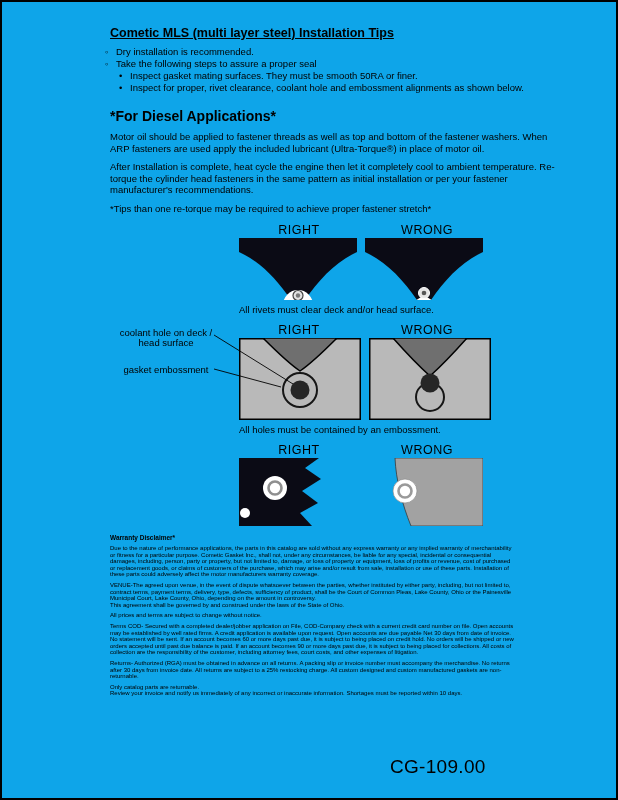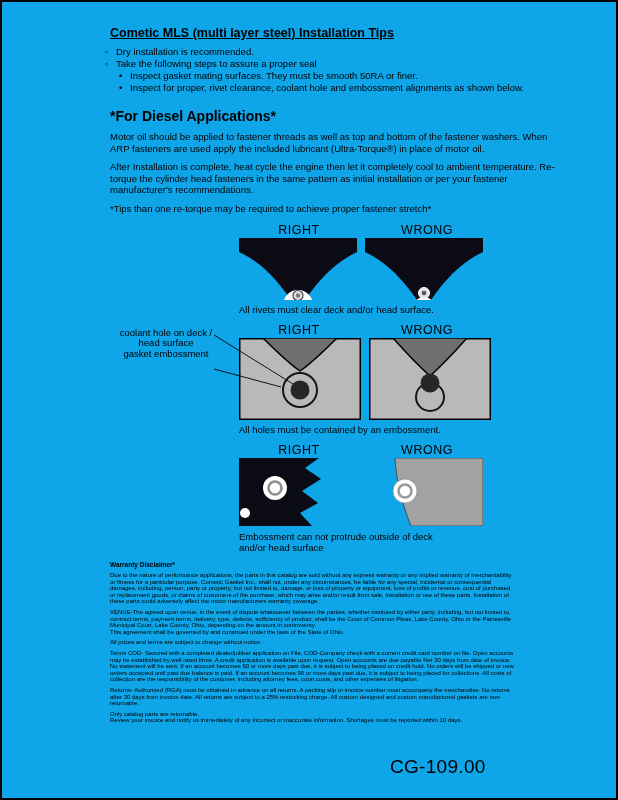--- a/index.html
+++ b/index.html
@@ -15,21 +15,21 @@
   .para.gap{}
   .diagrams{margin:9px 0 0 237px;width:262px}
   .dblock{margin-bottom:8px;position:relative}
   .dlabels{display:flex;gap:8px;font-size:12.5px;letter-spacing:.5px;line-height:14px;margin-bottom:1px}
   .dlabels .dl{width:120px;text-align:center}
   .dpanels{display:flex;gap:8px}
   .dcaption{margin-top:4px;font-size:9.5px;line-height:11px}
   .dcaption.two{width:215px;margin-top:5px}
   .sidelabel{position:absolute;width:96px;left:-121px;text-align:center;font-size:9.5px;line-height:10px}
   .lbl-coolant{top:5px}
-  .lbl-emboss{top:26px}
+  .lbl-emboss{top:42px}
   .pointerlines{position:absolute;left:-130px;top:0;width:240px;height:112px;pointer-events:none}
   .warranty{margin:8px 0 0 108px;width:405px}
   .wheading{font-size:6.5px;font-weight:bold;margin:0 0 4px}
   .warranty p{font-size:6px;line-height:6.6px;margin:0 0 4px}
   .warranty p.tight{margin-bottom:0}
   .footer{position:absolute;left:388px;top:754px;font-size:19px;letter-spacing:.3px}
 </style>
 </head>
 <body>
 
@@ -120,21 +120,20 @@
           <circle cx="36" cy="30" r="12" fill="#ffffff"></circle>
           <circle cx="36" cy="30" r="6.5" fill="none" stroke="#8f8f8f" stroke-width="2.6"></circle>
           <circle cx="6" cy="55" r="5" fill="#ffffff"></circle>
         </svg>
         <svg width="118" height="68" viewBox="0 0 118 68">
           <path d="M30,0 H118 V68 H46 C37,46 31,22 30,0 Z" fill="#a2a2a2" stroke="#3a3a3a" stroke-width="0.8"></path>
           <circle cx="40" cy="33" r="12" fill="#ffffff" stroke="#8a8a8a" stroke-width="0.7"></circle>
           <circle cx="40" cy="33" r="6.5" fill="none" stroke="#9a9a9a" stroke-width="2.6"></circle>
         </svg>
       </div>
-      <div class="dcaption two">Embossment can not protrude outside of deck and/or head surface</div>
     </div>
   </div>
 
   <div class="warranty">
     <div class="wheading">Warranty Disclaimer*</div>
     <p>Due to the nature of performance applications, the parts in this catalog are sold without any express warranty or any implied warranty of merchantability or fitness for a particular purpose. Cometic Gasket Inc., shall not, under any circumstances, be liable for any special, incidental or consequential damages, including, person, party or property, but not limited to, damage, or loss of property or equipment, loss of profits or revenue, cost of purchased or replacement goods, or claims of customers of the purchase, which may arise and/or result from sale, installation or use of these parts. Installation of these parts could adversely affect the motor manufacturers warranty coverage.</p>
     <p class="tight">VENUE-The agreed upon venue, in the event of dispute whatsoever between the parties, whether instituted by either party, including, but not limited to, contract terms, payment terms, delivery, type, defects, sufficiency of product, shall be the Court of Common Pleas, Lake County, Ohio or the Painesville Municipal Court, Lake County, Ohio, depending on the amount in controversy.</p>
     <p>This agreement shall be governed by and construed under the laws of the State of Ohio.</p>
     <p>All prices and terms are subject to change without notice.</p>
     <p>Terms COD- Secured with a completed dealer/jobber application on File, COD-Company check with a current credit card number on file. Open accounts may be established by well rated firms. A credit application is available upon request. Open accounts are due payable Net 30 days from date of invoice. No statement will be sent. If an account becomes 60 or more days past due, it is subject to being placed on credit hold. No orders will be shipped or new orders accepted until past due balance is paid. If an account becomes 90 or more days past due, it is subject to being placed for collections. All costs of collection are the responsibility of the customer, including attorney fees, court costs, and other expenses of litigation.</p>

